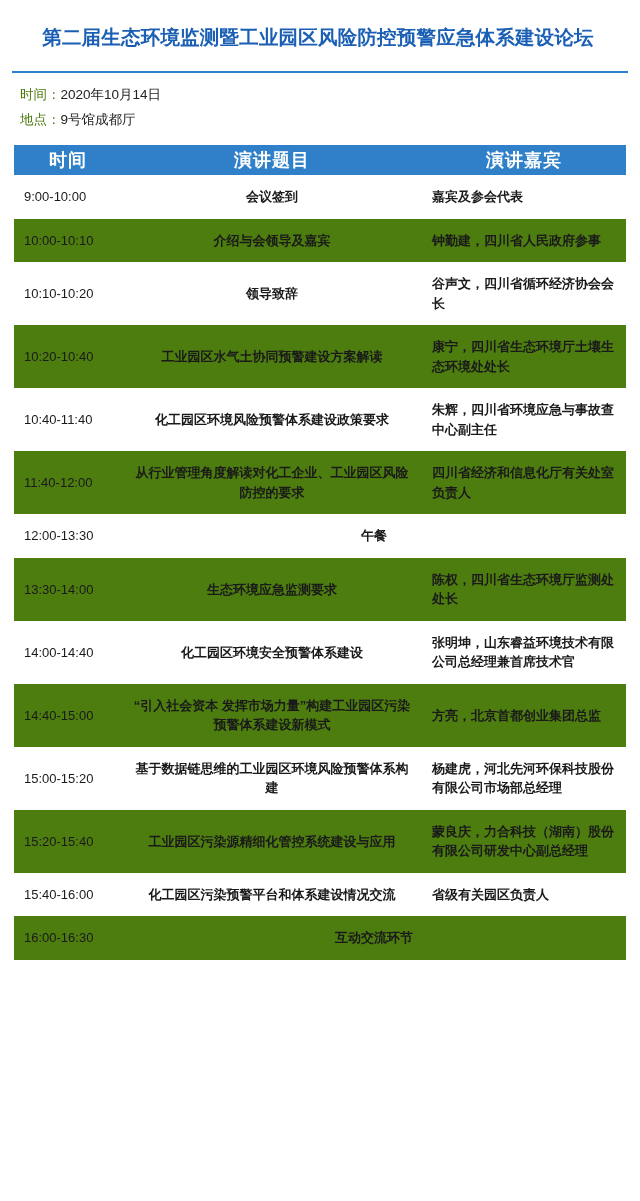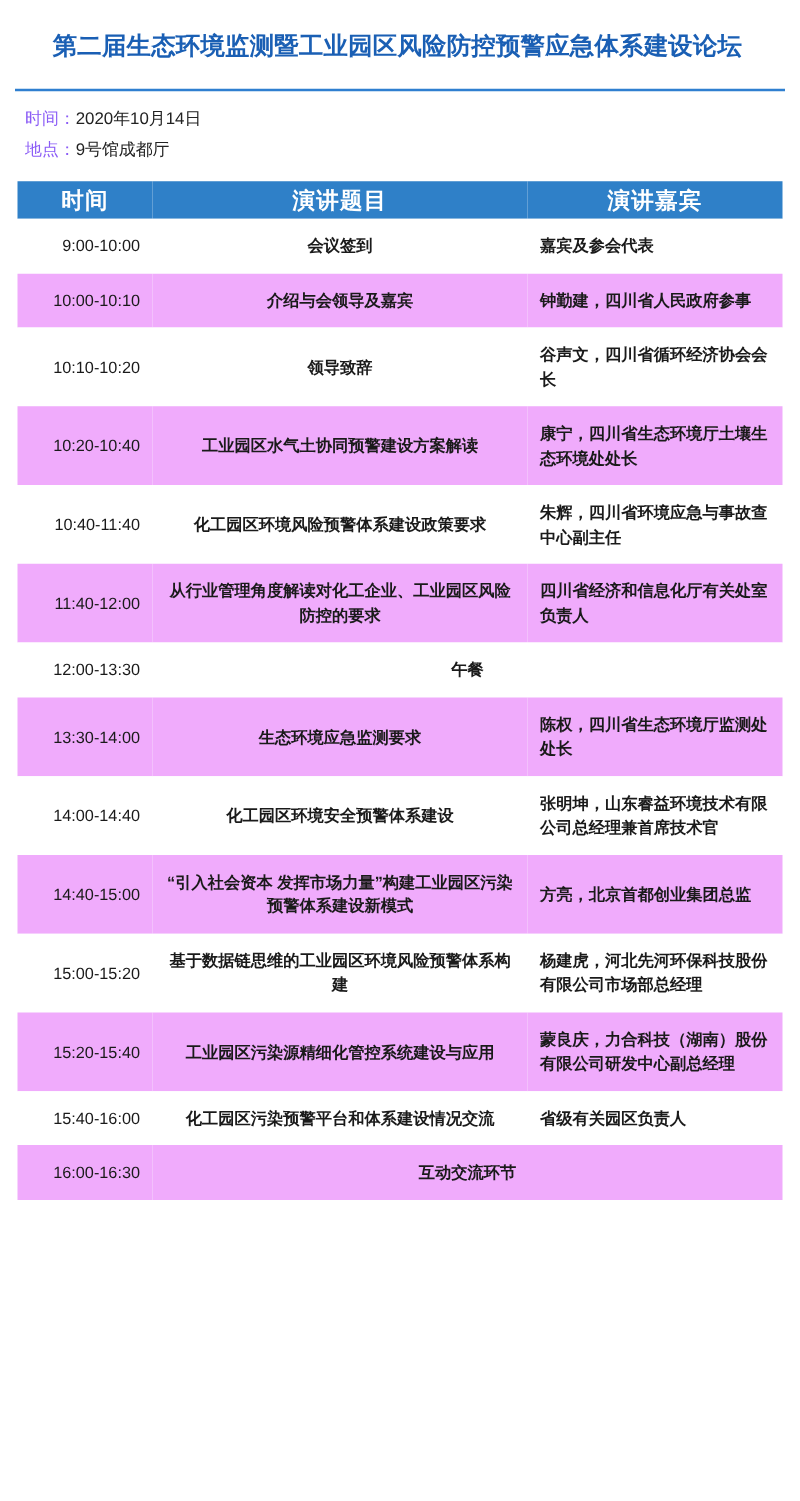--- a/index.html
+++ b/index.html
@@ -35,21 +35,21 @@
   }
   .meta {
     padding: 10px 20px 0 20px;
   }
   .meta-line {
     font-size: 13.5px;
     color: #222222;
     line-height: 1.85;
     white-space: nowrap;
   }
-  .meta-label { color: #8b5cf6; }
+  .meta-label { color: #4d7c0f; }
   .meta-value { color: #222222; }
 
   table.agenda {
     width: 612px;
     margin: 12px auto 0 auto;
     border-collapse: collapse;
     table-layout: fixed;
   }
   table.agenda col.c-time { width: 108px; }
   table.agenda col.c-topic { width: 300px; }
@@ -66,25 +66,25 @@
     letter-spacing: 1px;
   }
   table.agenda tbody td {
     font-size: 13px;
     color: #1a1a1a;
     padding: 12px 10px;
     vertical-align: middle;
     line-height: 1.5;
     border: none;
   }
-  tr.row-alt td { background: #f0abfc; }
+  tr.row-alt td { background: #4d7c0f; }
   tr.row-plain td { background: #ffffff; }
 
   td.time {
-    text-align: right;
+    text-align: left;
     font-size: 12.5px;
     color: #1a1a1a;
     white-space: nowrap;
     padding-left: 2px;
     padding-right: 2px;
   }
   td.topic {
     font-weight: bold;
     color: #111111;
     padding-left: 18px;

